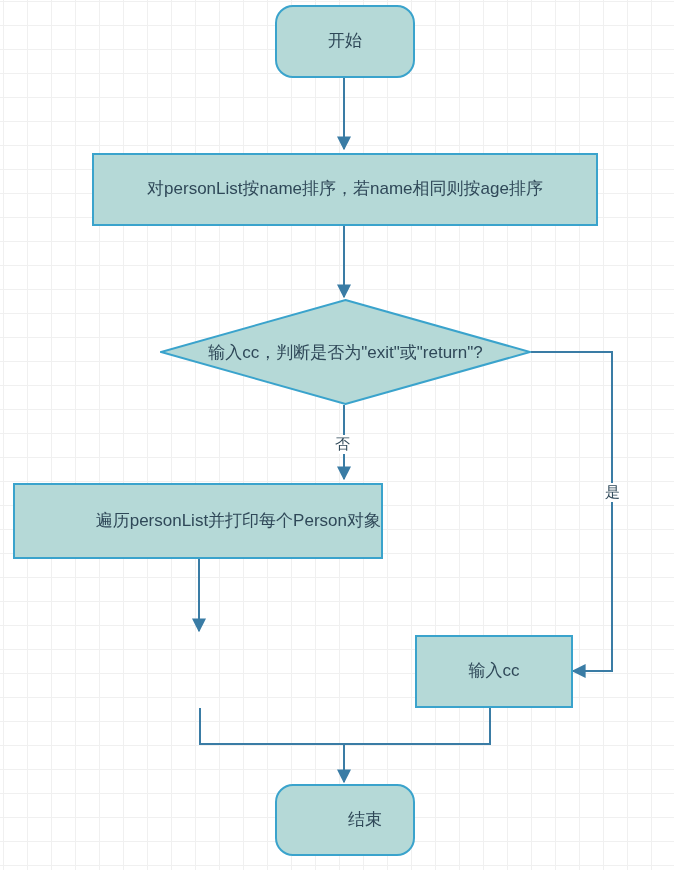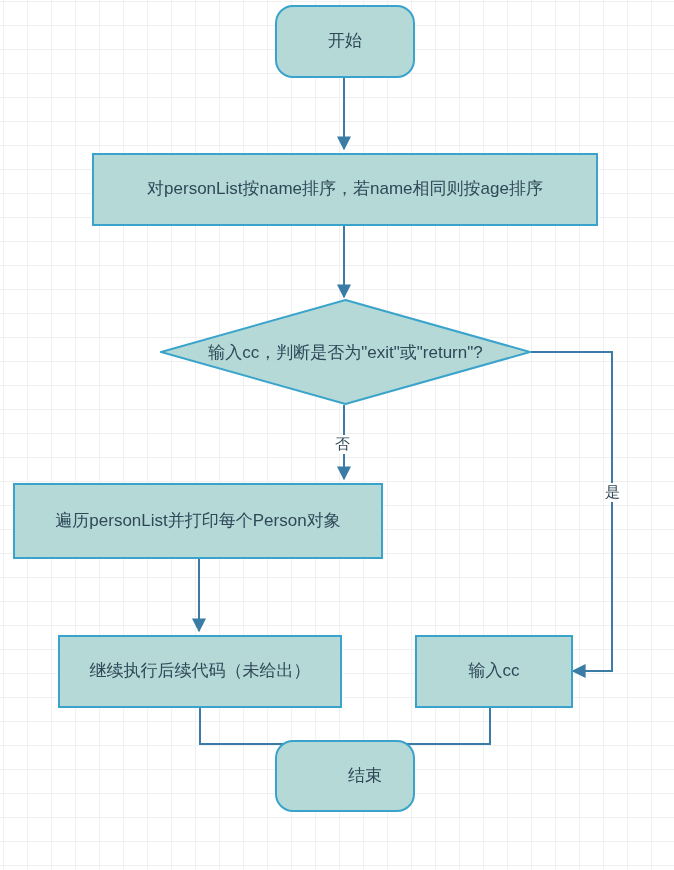--- a/index.html
+++ b/index.html
@@ -127,29 +127,26 @@
     <svg width="371" height="106" viewBox="0 0 371 106">
       <polygon points="185.5,1 370,53 185.5,105 1,53" fill="#b5d9d7" stroke="#3aa3cc" stroke-width="2"></polygon>
     </svg>
     <span class="diamond-label">输入cc，判断是否为"exit"或"return"?</span>
   </div>
 
   <span class="edge-label" style="left:334px; top:435px;">否</span>
 
   <span class="edge-label" style="left:604px; top:483px;">是</span>
 
-  <div class="node process" style="left:13px; top:483px; width:370px; height:76px;">
+  <div class="node process" style="left:13px; top:483px; width:370px; height:76px;justify-content:flex-end;">
     <span class="node-label">遍历personList并打印每个Person对象</span>
   </div>
 
-  <div class="node process" style="left:58px; top:635px; width:284px; height:73px;">
-    <span class="node-label">继续执行后续代码（未给出）</span>
-  </div>
 
   <div class="node process" style="left:415px; top:635px; width:158px; height:73px;">
     <span class="node-label">输入cc</span>
   </div>
 
-  <div class="node terminator" style="left:275px; top:740px; width:140px; height:72px;padding-left:40px;">
+  <div class="node terminator" style="left:275px; top:784px; width:140px; height:72px;padding-left:40px;">
     <span class="node-label">结束</span>
   </div>
 
 </div>
 
 </body></html>

